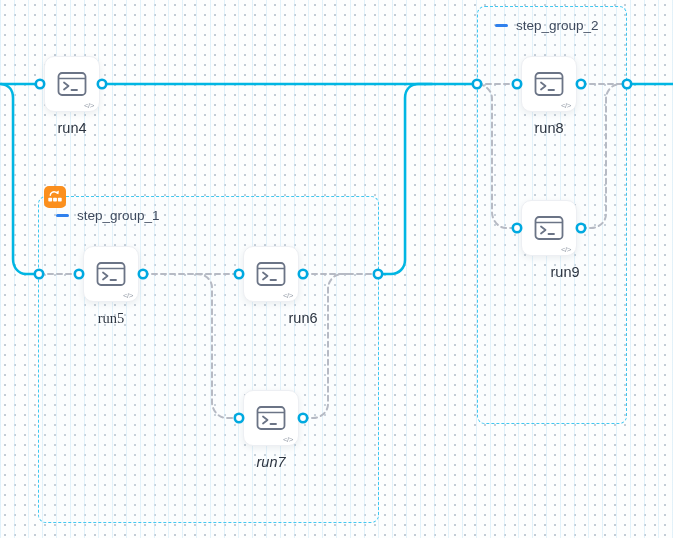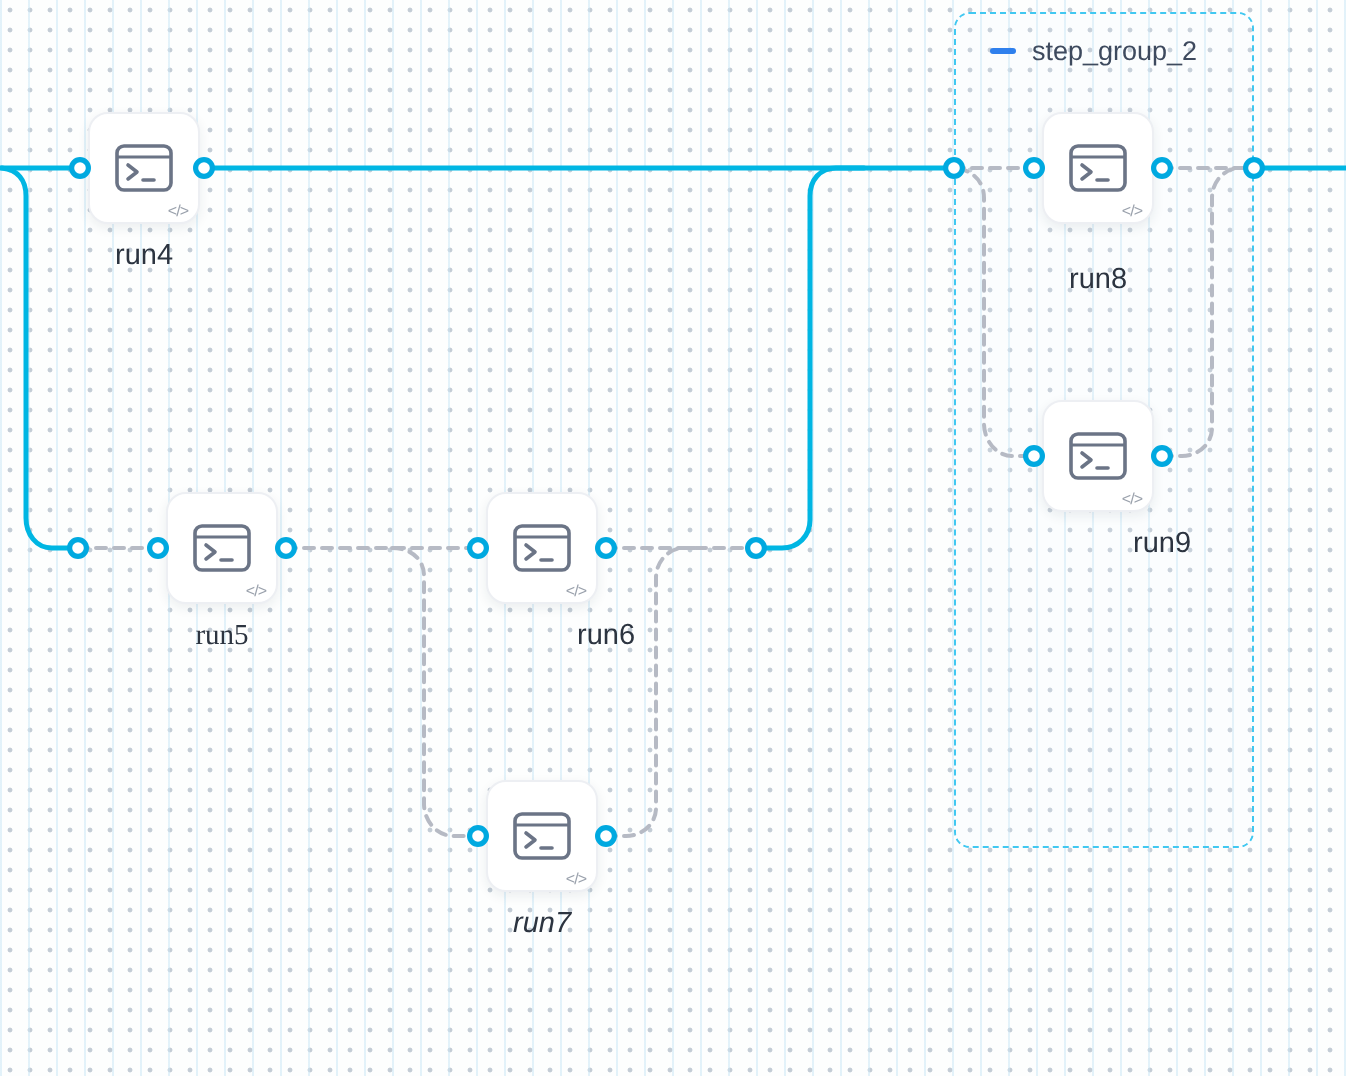--- a/index.html
+++ b/index.html
@@ -34,20 +34,34 @@
 
   .edge-solid{fill:none;stroke:#00b6e3;stroke-width:2.5;stroke-linecap:round;}
   .edge-dashed{fill:none;stroke:#b6bac4;stroke-width:2;stroke-dasharray:5 4;stroke-linecap:round;}
   .port{fill:#ffffff;stroke:#00a9e0;stroke-width:2.6;cursor:crosshair;}
 </style>
 </head>
 <body>
 
 <div id="canvas">
   <div id="groups-layer" class="layer">
+      <div class="group" style="left:38px;top:196px;width:341px;height:327px;">
+        <div class="group-header">
+          <span class="minus-icon"></span>
+          <span class="group-label">step_group_1</span>
+        </div>
+        <span class="group-badge"><svg width="22" height="22" viewBox="0 0 22 22">
+            <rect width="22" height="22" rx="5" fill="#fb8f1d"></rect>
+            <path d="M6.3 9.3 C6.3 6.6 9.2 5.3 11.6 6.1 L13.6 7.0" stroke="#fff" stroke-width="1.5" fill="none" stroke-linecap="round"></path>
+            <path d="M14.9 4.6 L14.4 8.2 L11.2 6.6 Z" fill="#fff"></path>
+            <rect x="4.3" y="11.8" width="3.8" height="3.6" rx="0.7" fill="#fff"></rect>
+            <rect x="9.1" y="11.8" width="3.8" height="3.6" rx="0.7" fill="#fff"></rect>
+            <rect x="13.9" y="11.8" width="3.8" height="3.6" rx="0.7" fill="#fff"></rect>
+          </svg></span>
+      </div>
       <div class="group" style="left:477px;top:6px;width:150px;height:418px;">
         <div class="group-header">
           <span class="minus-icon"></span>
           <span class="group-label">step_group_2</span>
         </div>
       </div>
     </div>
   <svg id="edges-svg" class="layer" width="673" height="538">
       <path d="M 39 274 L 79 274" class="edge-dashed"></path>
       <path d="M 143 274 L 239 274" class="edge-dashed"></path>
@@ -107,31 +121,31 @@
       <div class="node-label" style="left:226px;top:454px;font-style:italic;">run7</div>
       <div class="node-card" style="left:521px;top:56px;">
         <svg width="30" height="26" viewBox="0 0 30 26" fill="none">
           <rect x="1.5" y="2" width="27" height="22" rx="3.5" stroke="#6b7486" stroke-width="1.8"></rect>
           <line x1="1.5" y1="7.5" x2="28.5" y2="7.5" stroke="#6b7486" stroke-width="1.5"></line>
           <path d="M7 11.5 L11.5 15 L7 18.5" stroke="#6b7486" stroke-width="1.8" stroke-linecap="round" stroke-linejoin="round"></path>
           <line x1="14.5" y1="19" x2="20" y2="19" stroke="#6b7486" stroke-width="1.8" stroke-linecap="round"></line>
         </svg>
         <span class="code-icon">&lt;/&gt;</span>
       </div>
-      <div class="node-label" style="left:504px;top:132px;">run8</div>
+      <div class="node-label" style="left:504px;top:120px;">run8</div>
       <div class="node-card" style="left:521px;top:200px;">
         <svg width="30" height="26" viewBox="0 0 30 26" fill="none">
           <rect x="1.5" y="2" width="27" height="22" rx="3.5" stroke="#6b7486" stroke-width="1.8"></rect>
           <line x1="1.5" y1="7.5" x2="28.5" y2="7.5" stroke="#6b7486" stroke-width="1.5"></line>
           <path d="M7 11.5 L11.5 15 L7 18.5" stroke="#6b7486" stroke-width="1.8" stroke-linecap="round" stroke-linejoin="round"></path>
           <line x1="14.5" y1="19" x2="20" y2="19" stroke="#6b7486" stroke-width="1.8" stroke-linecap="round"></line>
         </svg>
         <span class="code-icon">&lt;/&gt;</span>
       </div>
-      <div class="node-label" style="left:536px;top:264px;">run9</div>
+      <div class="node-label" style="left:520px;top:264px;">run9</div>
     </div>
   <svg id="ports-svg" class="layer" width="673" height="538">
       <circle cx="40" cy="84" r="4.2" class="port"></circle>
       <circle cx="102" cy="84" r="4.2" class="port"></circle>
       <circle cx="39" cy="274" r="4.2" class="port"></circle>
       <circle cx="378" cy="274" r="4.2" class="port"></circle>
       <circle cx="79" cy="274" r="4.2" class="port"></circle>
       <circle cx="143" cy="274" r="4.2" class="port"></circle>
       <circle cx="239" cy="274" r="4.2" class="port"></circle>
       <circle cx="303" cy="274" r="4.2" class="port"></circle>

